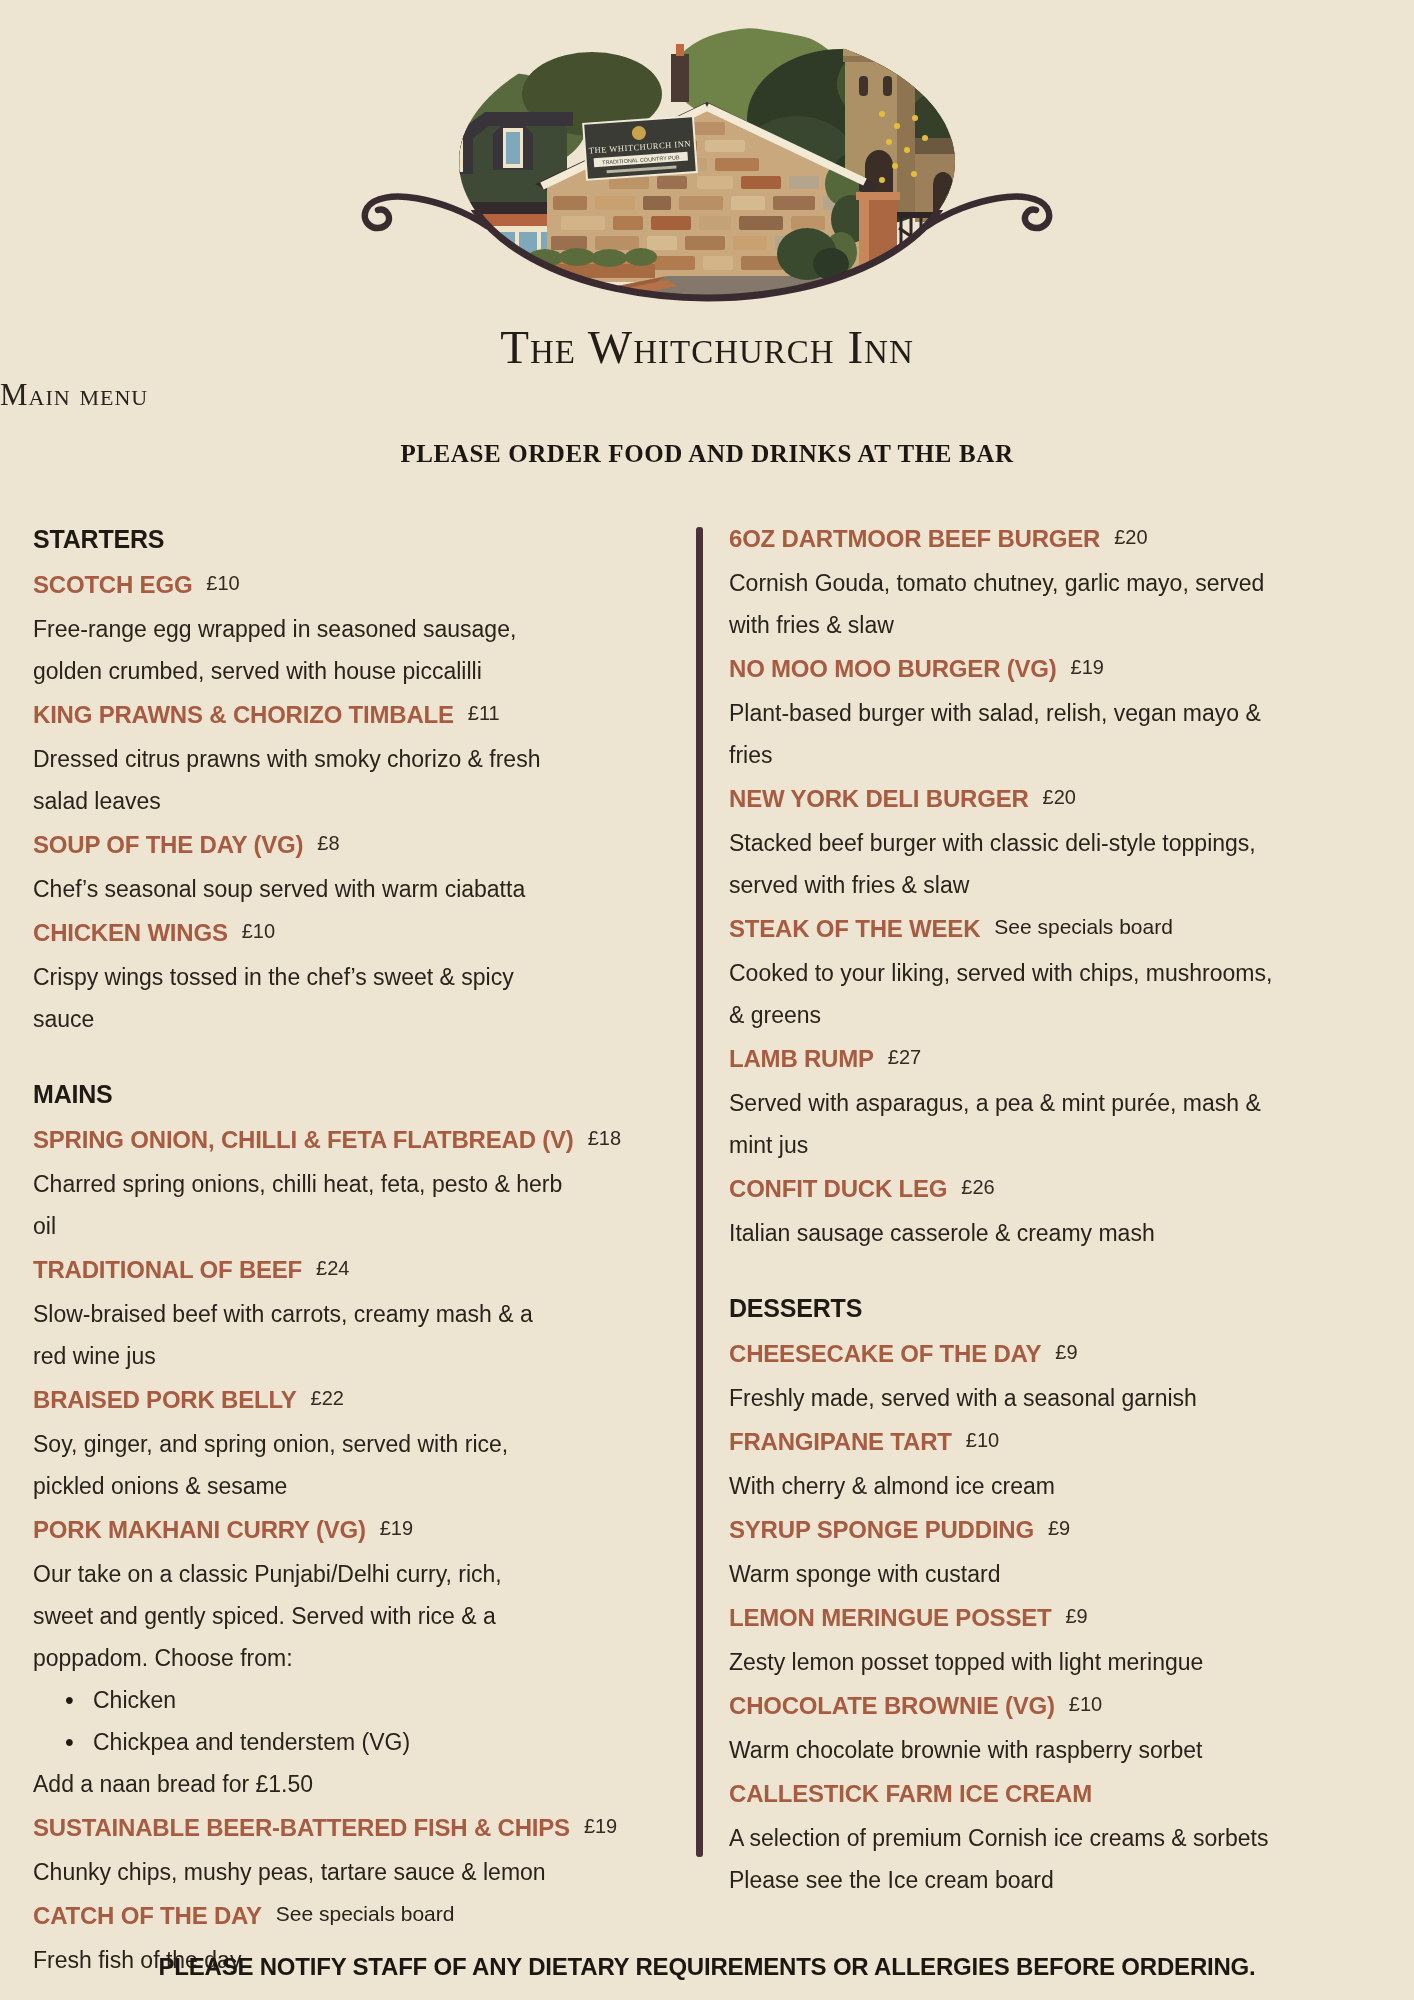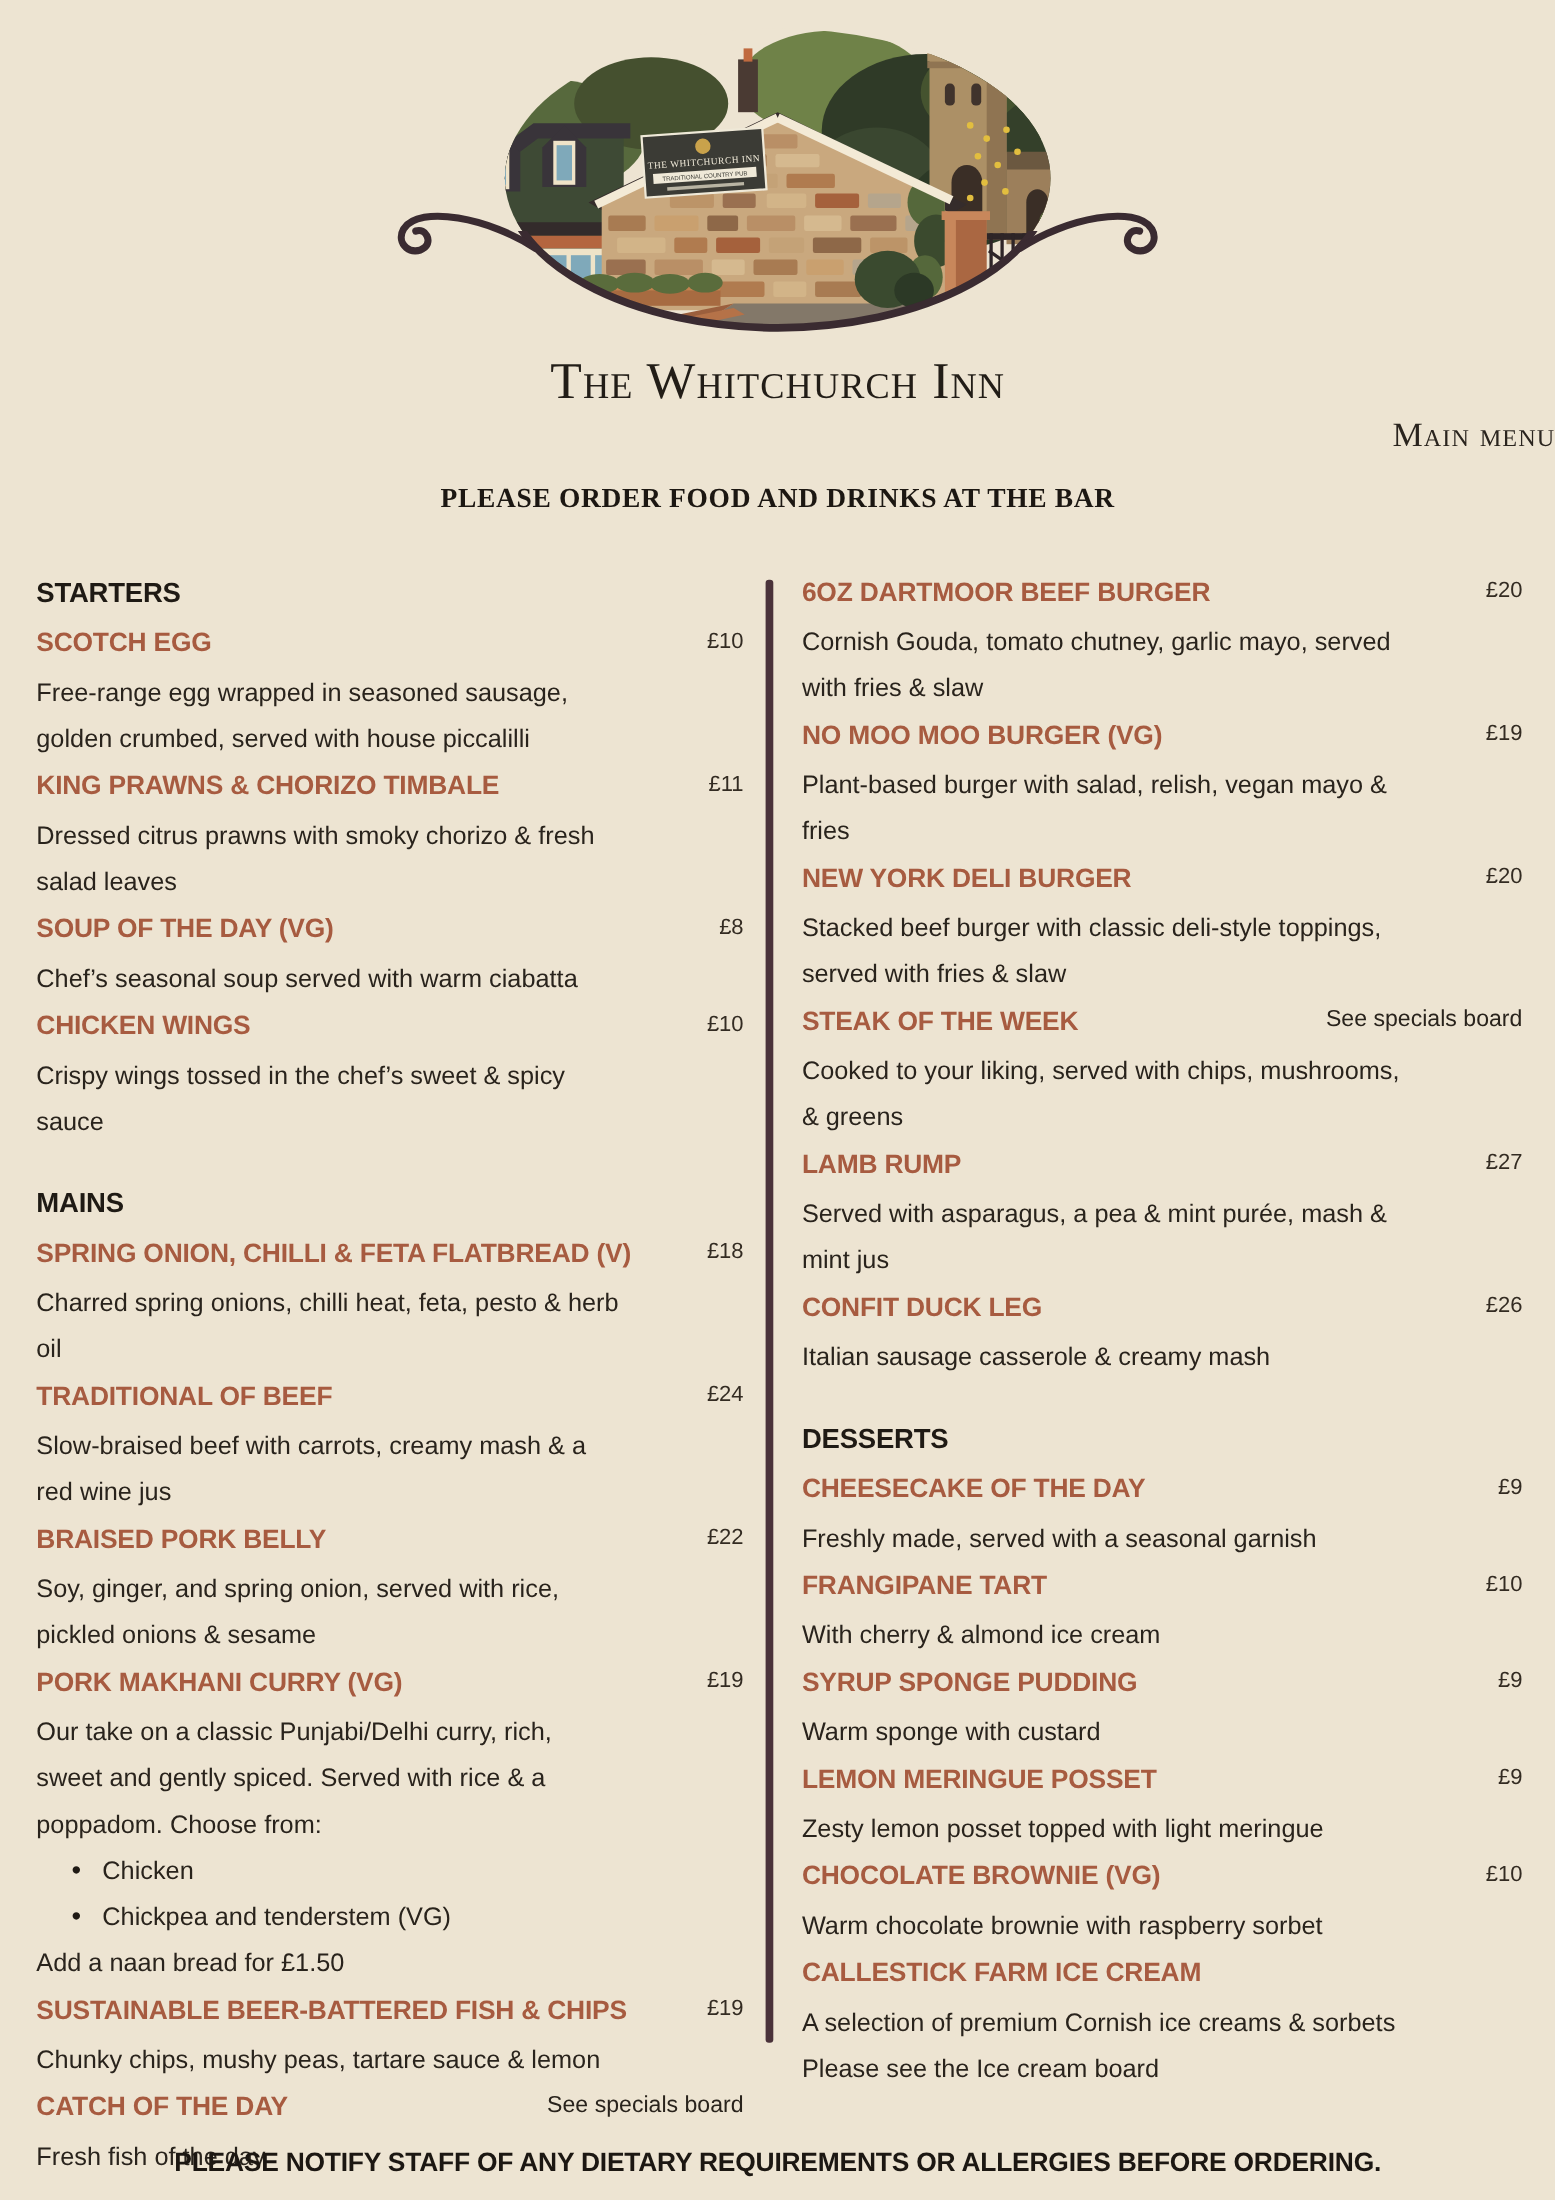--- a/index.html
+++ b/index.html
@@ -10,21 +10,21 @@
     color:#29231C;
   }
   
   .logo-wrap{position:absolute;left:337px;top:14px;width:740px;height:302px;}
   .inn-title{
     position:absolute;left:0;top:322px;width:1414px;text-align:center;
     font-family:"Liberation Serif", serif;font-variant:small-caps;
     font-size:47px;color:#221D17;letter-spacing:1px;line-height:50px;
   }
   .inn-subtitle{
-    position:absolute;left:0;top:378px;width:1414px;text-align:right;
+    position:absolute;left:0;top:378px;width:1414px;text-align:left;
     font-family:"Liberation Serif", serif;font-variant:small-caps;
     font-size:31px;color:#2A241E;letter-spacing:1px;line-height:34px;
   }
   .order-notice{
     position:absolute;left:0;top:440px;width:1414px;text-align:center;
     font-family:"Liberation Serif", serif;font-weight:bold;
     font-size:25px;color:#1C1712;letter-spacing:.6px;
   }
   
   .col{position:absolute;top:516px;}
@@ -33,21 +33,21 @@
   .divider{
     position:absolute;left:696px;top:527px;width:7px;height:1330px;
     background:#4A323A;border-radius:3px;
   }
   .section-header{
     font-size:25px;font-weight:bold;color:#1F1A14;line-height:46px;
     letter-spacing:-.2px;
   }
   .section-header:not(:first-child){margin-top:31px;}
   .menu-item{margin:0;}
-  .item-head{display:flex;justify-content:space-between;align-items:flex-start;line-height:46px;}
+  .item-head{display:flex;align-items:flex-start;line-height:46px;}
   .item-name{
     font-size:24px;font-weight:bold;color:#A75B40;letter-spacing:-.2px;
     padding-right:14px;
   }
   .item-price{
     font-size:20px;color:#332B22;white-space:nowrap;line-height:30px;padding-top:6px;
   }
   .item-price.note{font-size:21px;color:#29231C;font-weight:400;}
   .item-desc,.item-after,.item-desc2{
     font-size:23px;color:#29231C;line-height:42px;margin:0;

